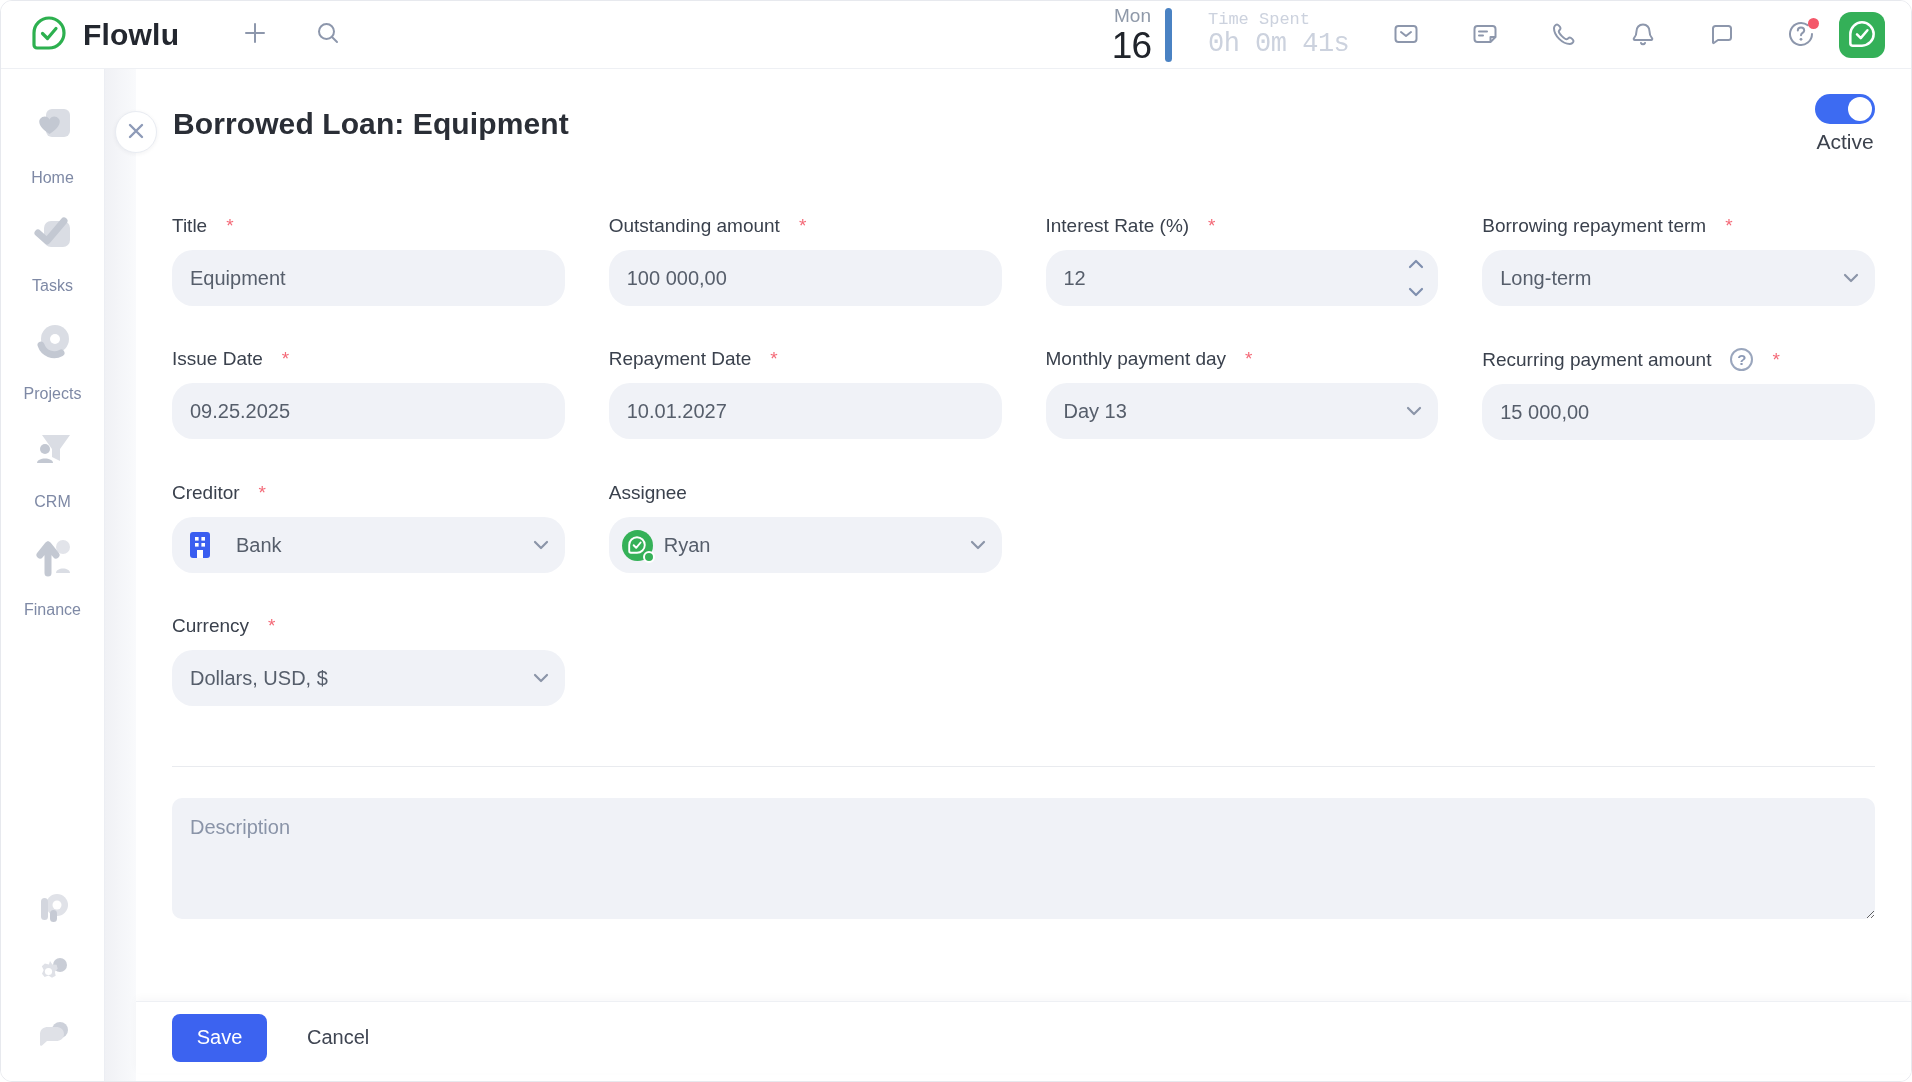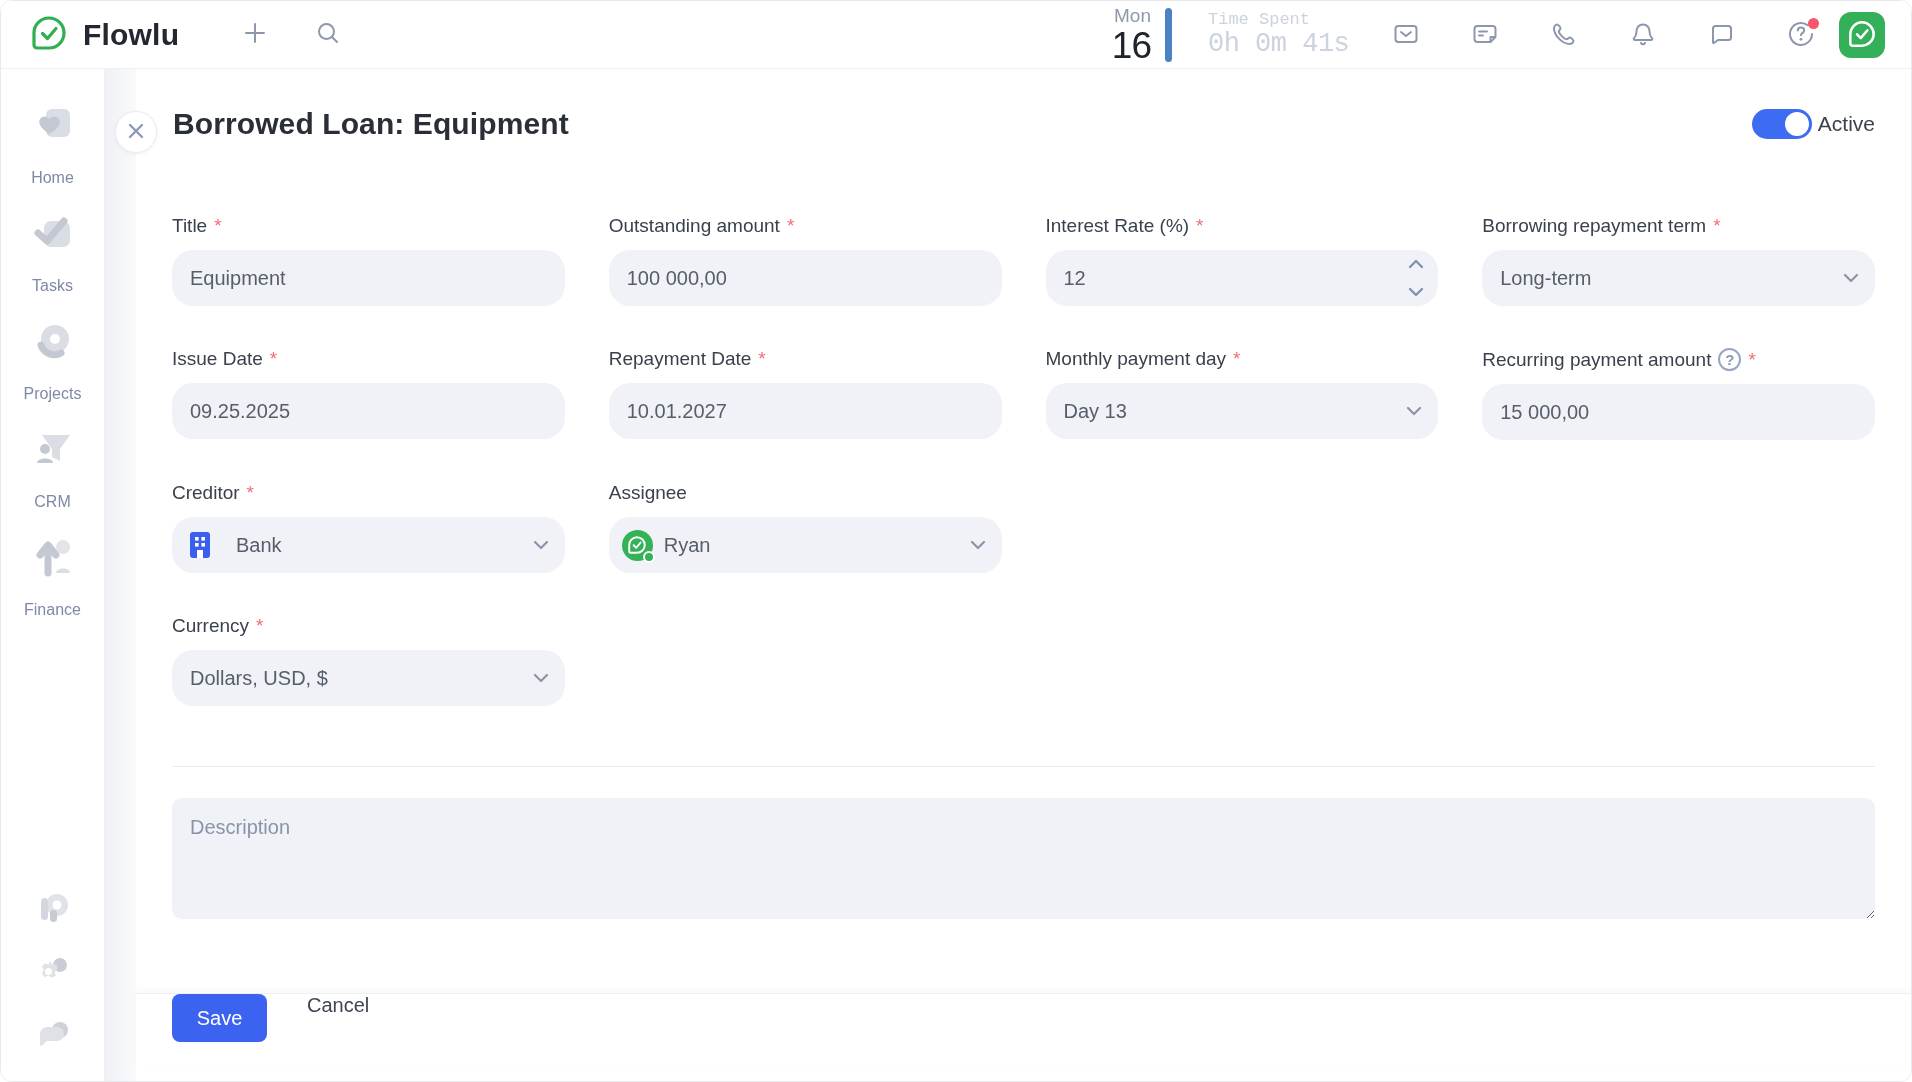--- a/index.html
+++ b/index.html
@@ -33,50 +33,50 @@
   .side-label { font-size:16px; color:#7e89a5; margin-top:20px; }
   .side-bottom { margin-top:auto; display:flex; flex-direction:column; align-items:center; gap:26px; padding-bottom:24px; }
   .side-bottom .tb-icon { width:38px; height:38px; }
 
   
   .gutter { position:absolute; top:68px; left:104px; bottom:0; width:31px; background:linear-gradient(to right,#f0f1f5,#f9fafc); z-index:21; }
   .panel { position:absolute; top:68px; left:135px; right:0; bottom:0; background:#fff; border-top-left-radius:14px; z-index:22; }
   .close-btn { position:absolute; top:42px; left:-21px; width:42px; height:42px; border-radius:50%; background:#fff; border:1px solid #e9ecf2; box-shadow:0 1px 4px rgba(30,41,59,.06); display:flex; align-items:center; justify-content:center; cursor:pointer; z-index:25; }
   .panel-header { height:110px; display:flex; align-items:center; padding-left:37px; padding-right:36px; }
   .panel-title { font-size:30px; font-weight:600; color:#2a2e36; letter-spacing:.1px; }
-  .header-right { margin-left:auto; display:flex; align-items:center; gap:6px; }
+  .header-right { margin-left:auto; display:flex; align-items:center; gap:6px;flex-direction:column; }
   .toggle { width:60px; height:30px; border-radius:15px; background:#3d6bf2; position:relative; cursor:pointer; border:none; }
   .toggle .knob { position:absolute; top:3px; right:3px; width:24px; height:24px; border-radius:50%; background:#fff; }
   .toggle-label { font-size:21px; color:#3c424d; }
 
   
   .form-area { padding:36px 36px 0 36px; }
   .grid { display:grid; grid-template-columns:repeat(4,1fr); column-gap:44px; row-gap:42px; }
   .field {}
-  .f-label { font-size:19px; font-weight:500; color:#3a414d; margin-bottom:13px; display:flex; align-items:center; gap:7px; }
+  .f-label { font-size:19px; font-weight:500; color:#3a414d; margin-bottom:13px; display:flex; align-items:center; gap:19px; }
   .req { color:#f46a78; font-size:19px; }
   .control { position:relative; height:56px; background:#f0f2f7; border-radius:21px; display:flex; align-items:center; }
   .control input { width:100%; height:100%; background:transparent; border:none; outline:none; font-family:"Liberation Sans",sans-serif; font-size:20px; color:#565e6b; padding:0 48px 0 18px; }
   .sel-value { font-size:20px; color:#565e6b; padding-left:18px; }
   .sel-value.with-icon { padding-left:12px; }
   .chev { position:absolute; right:16px; top:50%; transform:translateY(-50%); }
   .stepper { position:absolute; right:14px; top:0; bottom:0; display:flex; flex-direction:column; justify-content:space-between; padding:9px 0; }
   .step-btn { background:none; border:none; cursor:pointer; line-height:0; padding:0; }
   .icon-prefix { margin-left:16px; margin-right:12px; display:flex; align-items:center; }
   .help-circle { width:23px; height:23px; border-radius:50%; border:2px solid #9aa6bd; color:#8b99b5; font-size:15px; font-weight:700; display:inline-flex; align-items:center; justify-content:center; }
   .assignee-avatar { position:relative; width:31px; height:31px; margin-left:13px; margin-right:11px; }
   .assignee-avatar .ava-c { width:31px; height:31px; border-radius:50%; background:#35b158; display:flex; align-items:center; justify-content:center; }
   .assignee-avatar .status { position:absolute; right:-2px; bottom:-2px; width:12px; height:12px; border-radius:50%; background:#35b158; border:2.5px solid #fff; }
   .divider { border:none; border-top:1px solid #e9ebef; margin-top:60px; }
   .desc-wrap { margin-top:31px; }
   .desc { width:100%; height:121px; background:#f0f2f7; border:none; border-radius:10px; resize:vertical; font-family:"Liberation Sans",sans-serif; font-size:20px; color:#565e6b; padding:18px; outline:none; }
   .desc::placeholder { color:#8a94a8; }
 
   
-  .panel-footer { position:absolute; left:0; right:0; bottom:16px; height:72px; background:#fff; border-top:1px solid #eef0f4; box-shadow:0 -3px 8px rgba(30,41,59,.03); display:flex; align-items:flex-start; padding-left:36px; }
+  .panel-footer { position:absolute; left:0; right:0; bottom:8px; height:72px; background:#fff; border-top:1px solid #eef0f4; box-shadow:0 -3px 8px rgba(30,41,59,.03); display:flex; align-items:center; padding-left:36px; }
   .save-btn { min-width:95px; height:48px; border-radius:8px; background:#3c63f0; color:#fff; font-family:"Liberation Sans",sans-serif; font-size:20px; font-weight:500; border:none; cursor:pointer; padding:0 24px; }
   .cancel-btn { margin-left:40px; background:none; border:none; font-family:"Liberation Sans",sans-serif; font-size:20px; color:#3f4552; cursor:pointer; }
 </style>
 </head>
 <body>
 
 <div class="app">
 
   <header class="topbar">
     <div class="brand-wrap">

